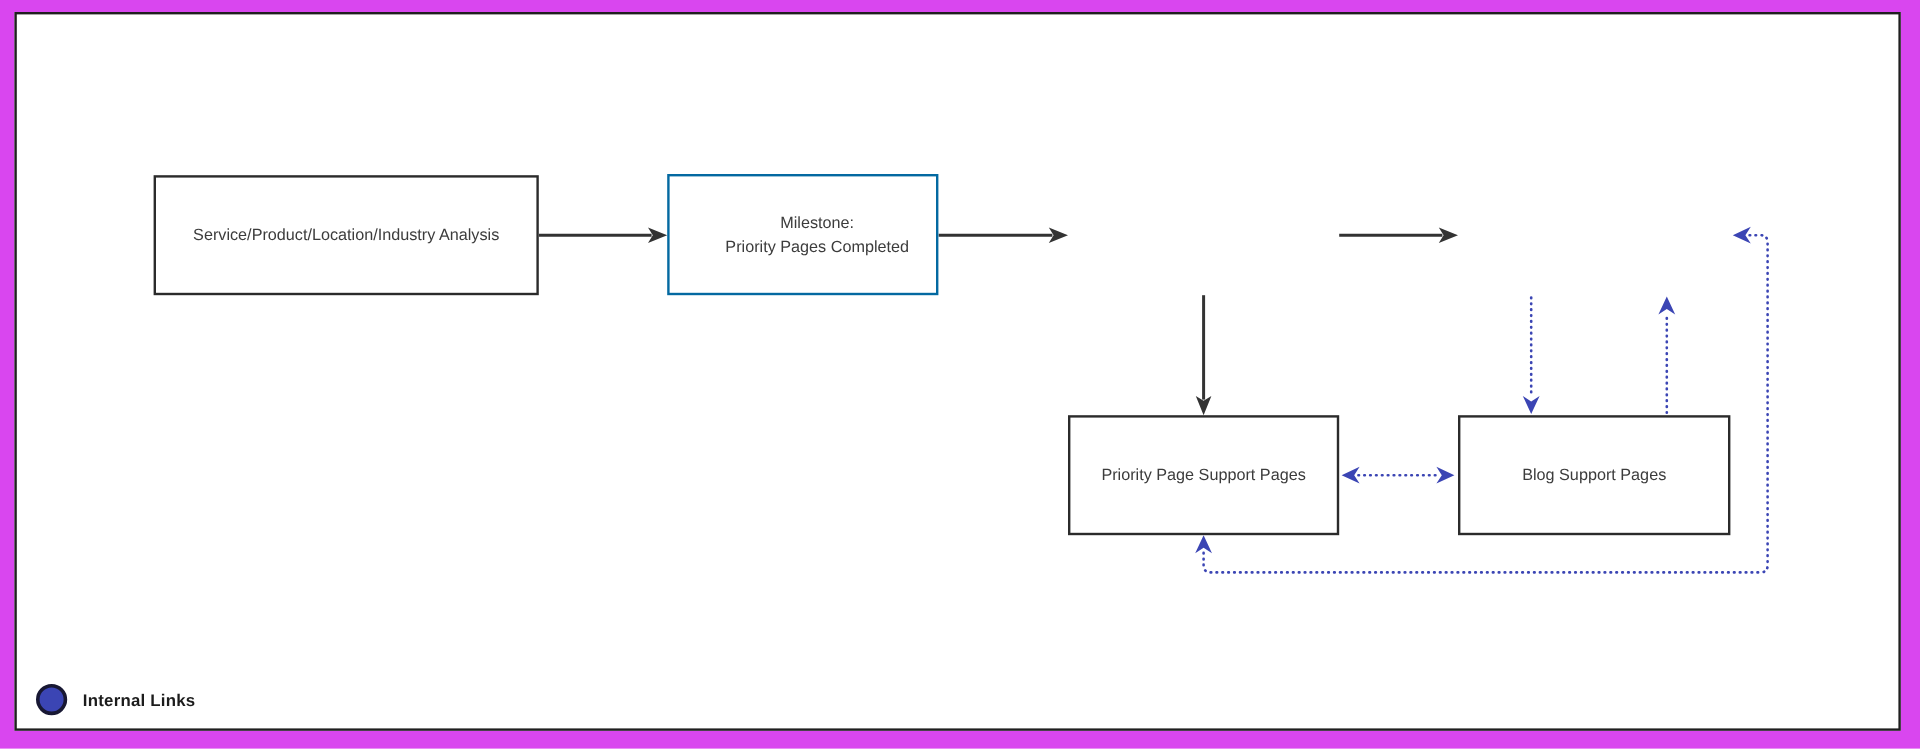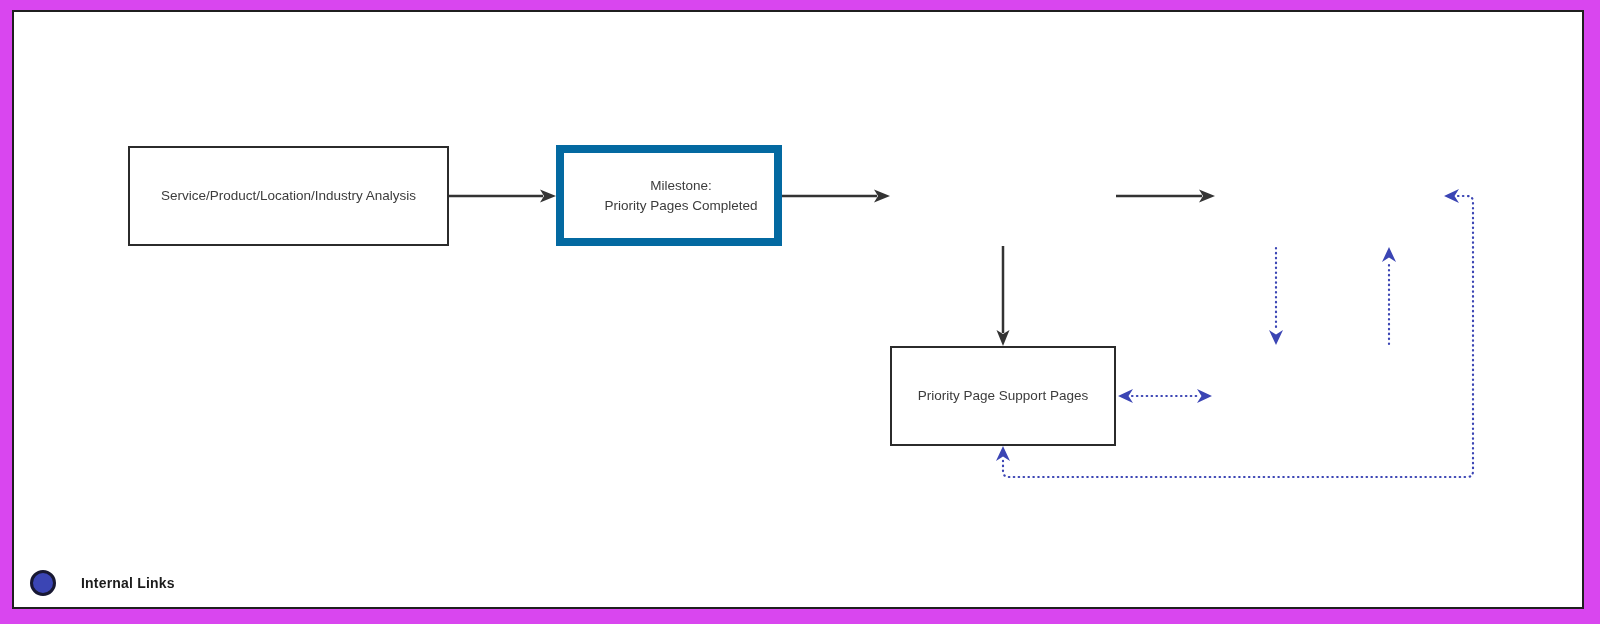--- a/index.html
+++ b/index.html
@@ -30,21 +30,21 @@
     box-sizing: border-box;
     background: #ffffff;
     border: 2px solid #2b2b2b;
     display: flex;
     align-items: center;
     justify-content: center;
     text-align: center;
     z-index: 2;
   }
   .node.milestone {
-    border: 8px solid #0369a1;
+    border: 2px solid #0369a1;
     padding-left: 24px;
   }
   .node-label {
     font-size: 13.5px;
     line-height: 20px;
     color: #3c3c3c;
     white-space: pre-line;
     padding: 0 8px;
   }
   svg.wires {
@@ -55,21 +55,20 @@
     height: 624px;
     z-index: 1;
   }
   .legend {
     position: absolute;
     left: 30px;
     top: 570px;
     display: flex;
     align-items: center;
     z-index: 2;
-    gap: 12px;
   }
   .legend-swatch {
     width: 26px;
     height: 26px;
     border-radius: 50%;
     box-sizing: border-box;
     border: 3px solid #181833;
     background: #3b45b4;
     margin-right: 13px;
   }
@@ -133,18 +132,21 @@
     <span class="node-label">Milestone:
 Priority Pages Completed</span>
   </div>
 
 
 
   <div class="node" style="left:890px; top:346px; width:226px; height:100px;">
     <span class="node-label">Priority Page Support Pages</span>
   </div>
 
+  <div class="node" style="left:1215px; top:346px; width:227px; height:100px;">
+    <span class="node-label">Blog Support Pages</span>
+  </div>
 
   <div class="legend">
     <div class="legend-swatch"></div>
     <span class="legend-label">Internal Links</span>
   </div>
 </div>
 
 </body></html>

